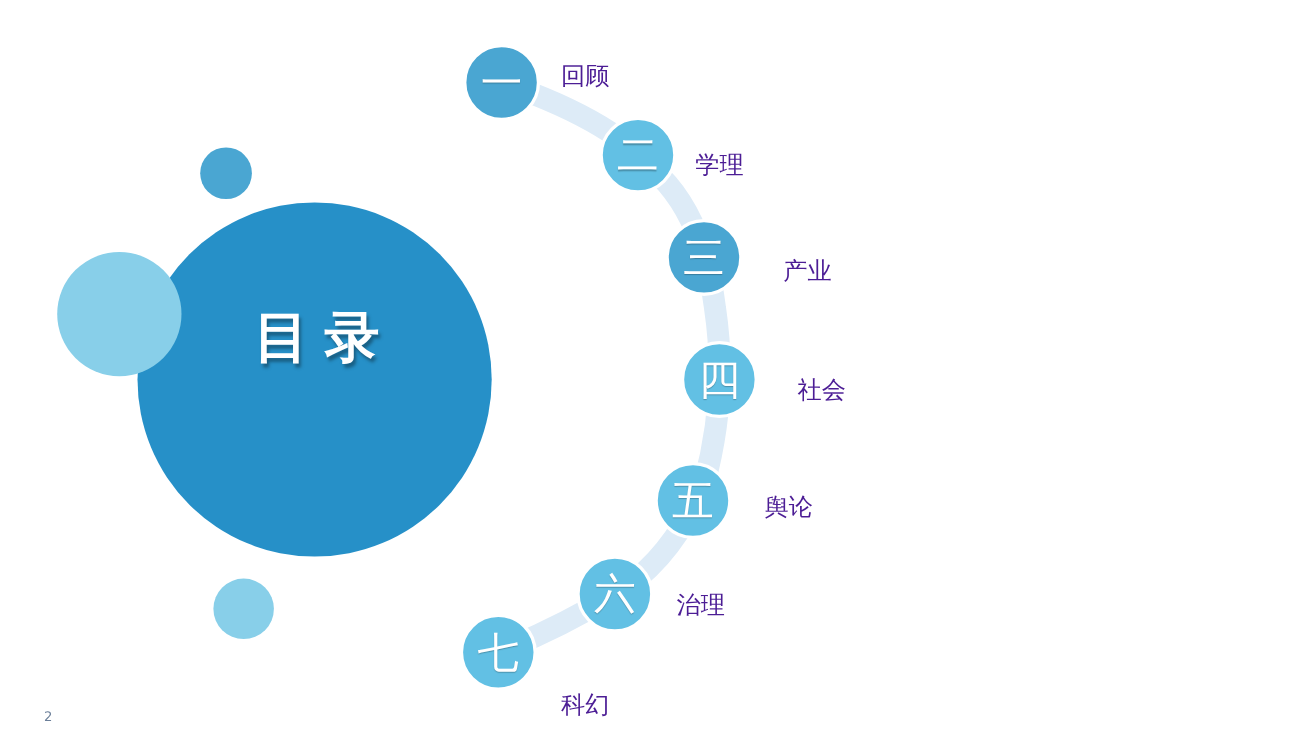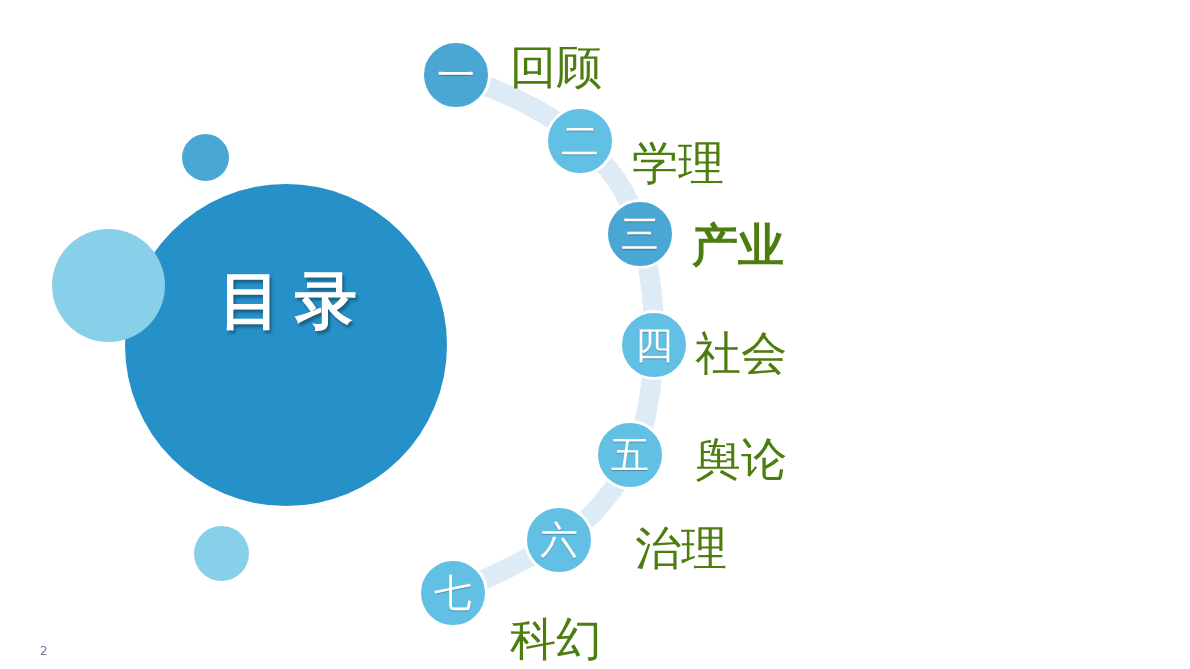--- a/index.html
+++ b/index.html
@@ -1,58 +1,58 @@
 <!DOCTYPE html>
 <html><head>
 <meta charset="utf-8">
 <style>
   html, body { margin:0; padding:0; background:#ffffff; }
   body { width:1190px; height:669px; position:relative; overflow:hidden;
          font-family:"DejaVu Sans","Liberation Sans",sans-serif; }
   .abs { position:absolute; }
   .dot { position:absolute; border-radius:50%; }
   .big { left:125px; top:184px; width:322px; height:322px; background:#2690C8; }
-  .title { position:absolute; left:200px; top:270px; width:190px; text-align:center;
-           font-size:62px; font-weight:bold; color:#ffffff; letter-spacing:14px;
+  .title { position:absolute; left:200px; top:282px; width:190px; text-align:center;
+           font-size:50px; font-weight:bold; color:#ffffff; letter-spacing:14px;
            text-shadow:2px 3px 3px rgba(0,0,0,0.35); line-height:1; }
   .num { position:absolute; width:64px; height:64px; border-radius:50%;
          border:3px solid #ffffff; box-sizing:content-box;
          color:#ffffff; font-size:38px; line-height:64px; text-align:center;
          text-shadow:0 1px 1px rgba(0,0,0,0.25); }
-  .label { position:absolute; font-size:46px; color:#4d7c0f; line-height:1; white-space:nowrap; }
+  .label { position:absolute; font-size:22px; color:#4c1d95; line-height:1; white-space:nowrap;margin-top:15px; }
   .pagenum { position:absolute; left:40px; top:644px; font-size:12px; color:#6b7f99; }
 </style>
 </head>
 <body>
 
 <svg class="abs" style="left:0;top:0" width="1190" height="669">
   <path d="M 456 75 Q 560 110 600 160 Q 640 200 650 280 Q 662 360 640 440 Q 610 510 559 540 Q 510 570 453 593" fill="none" stroke="#DDEBF7" stroke-width="20" stroke-linecap="butt"></path>
 </svg>
 
 <div class="dot" style="left:182px;top:134px;width:47px;height:47px;background:#4AA6D2;"></div>
 <div class="dot big"></div>
 <div class="dot" style="left:52px;top:229px;width:113px;height:113px;background:#88CFE9;"></div>
 <div class="dot" style="left:194px;top:526px;width:55px;height:55px;background:#88CFE9;"></div>
 
 <div class="title">目录</div>
 
 <div class="num" style="left:421px;top:40px;background:#4AA6D2;">一</div>
 <div class="label" style="left:510px;top:44px;">回顾</div>
 
 <div class="num" style="left:545px;top:106px;background:#62C0E4;">二</div>
-<div class="label" style="left:632px;top:140px;">学理</div>
+<div class="label" style="left:632px;top:125px;">学理</div>
 
 <div class="num" style="left:605px;top:199px;background:#4AA6D2;">三</div>
-<div class="label" style="left:692px;top:222px;font-weight:bold;">产业</div>
+<div class="label" style="left:712px;top:222px;">产业</div>
 
 <div class="num" style="left:619px;top:310px;background:#62C0E4;">四</div>
-<div class="label" style="left:695px;top:330px;">社会</div>
+<div class="label" style="left:725px;top:330px;">社会</div>
 
 <div class="num" style="left:595px;top:420px;background:#62C0E4;">五</div>
 <div class="label" style="left:695px;top:436px;">舆论</div>
 
 <div class="num" style="left:524px;top:505px;background:#62C0E4;">六</div>
-<div class="label" style="left:635px;top:525px;">治理</div>
+<div class="label" style="left:615px;top:525px;">治理</div>
 
 <div class="num" style="left:418px;top:558px;background:#62C0E4;">七</div>
 <div class="label" style="left:510px;top:616px;">科幻</div>
 
 <div class="pagenum">2</div>
 
 </body></html>

